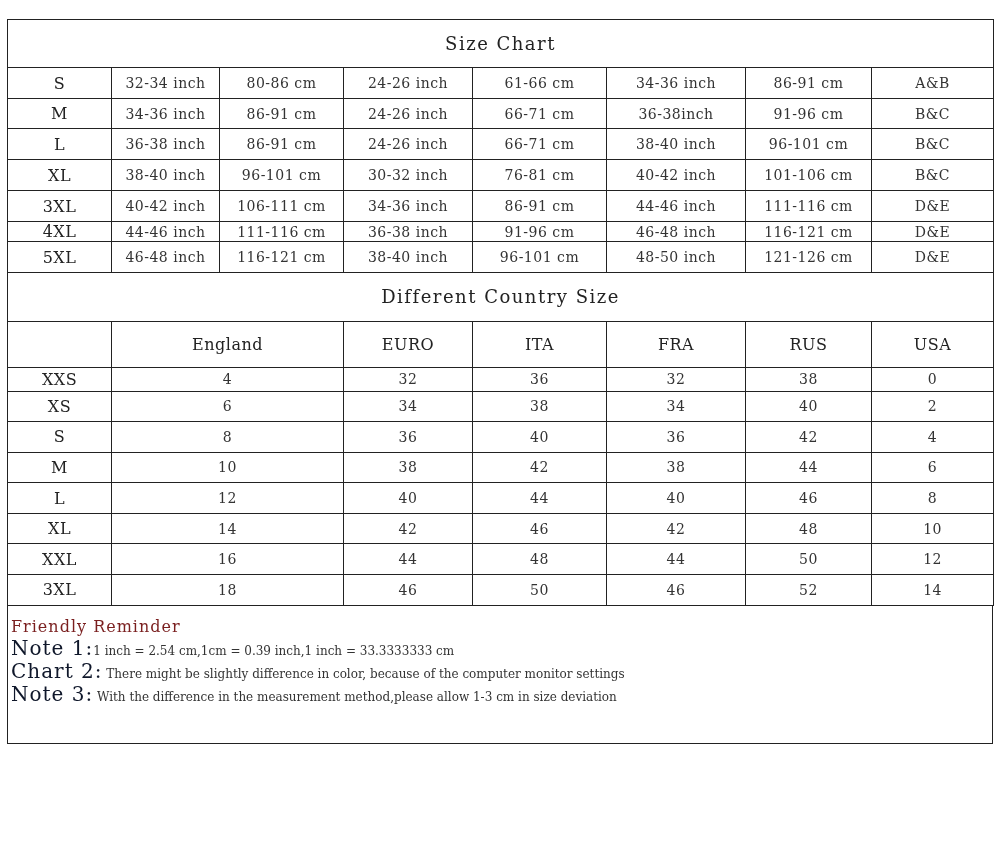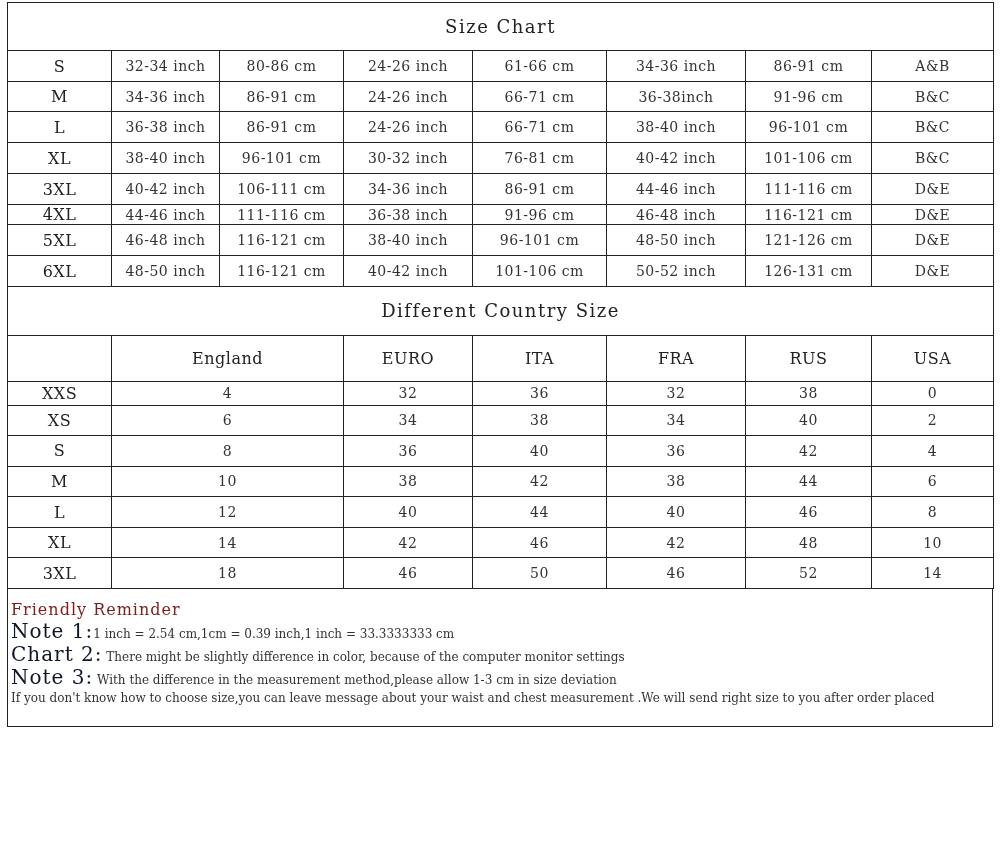--- a/index.html
+++ b/index.html
@@ -1,18 +1,18 @@
 <!DOCTYPE html>
 <html><head>
 <meta charset="utf-8">
 <style>
   html, body { margin: 0; padding: 0; background: #ffffff; }
   body { width: 1000px; height: 861px; position: relative; overflow: hidden;
          font-family: "DejaVu Serif", "Liberation Serif", serif; color: #222; }
-  .sheet { position: absolute; left: 7px; top: 2px; width: 986px; }
+  .sheet { position: absolute; left: 7px; top: 19px; width: 986px; }
   table { border-collapse: collapse; width: 986px; table-layout: fixed; }
   td { border: 1.5px solid #222; text-align: center; vertical-align: middle; padding: 0;
        font-size: 14px; letter-spacing: 0.5px; white-space: nowrap; color: #333; }
   td.title { font-size: 18px; letter-spacing: 1.5px; color: #222; }
   td.hdr { font-size: 16px; color: #222; }
   td.hdr.small { font-size: 12px; }
   td.sizecol { font-size: 16px; color: #222; }
   .notes { border: 1.5px solid #222; border-top: none; height: 138px; box-sizing: border-box;
            padding: 10px 0 0 3px; font-size: 12px; line-height: 20px; color: #333; }
   .notes .reminder { font-size: 16px; color: #7a1f1f; letter-spacing: 1px; line-height: 22px; }
@@ -101,30 +101,20 @@
           <td>D&amp;E</td>
         </tr>
         <tr style="height: 31px;">
           <td class="sizecol">5XL</td>
           <td>46-48 inch</td>
           <td>116-121 cm</td>
           <td>38-40 inch</td>
           <td>96-101 cm</td>
           <td>48-50 inch</td>
           <td>121-126 cm</td>
-          <td>D&amp;E</td>
-        </tr>
-        <tr style="height: 31px;">
-          <td class="sizecol">6XL</td>
-          <td>48-50 inch</td>
-          <td>116-121 cm</td>
-          <td>40-42 inch</td>
-          <td>101-106 cm</td>
-          <td>50-52 inch</td>
-          <td>126-131 cm</td>
           <td>D&amp;E</td>
         </tr>
       </tbody>
   </table>
 
   <table>
     <colgroup>
       <col style="width:104px">
         <col style="width:232px">
         <col style="width:129px">
@@ -196,31 +186,39 @@
         <tr style="height: 30.6px;">
           <td class="sizecol">XL</td>
           <td>14</td>
           <td>42</td>
           <td>46</td>
           <td>42</td>
           <td>48</td>
           <td>10</td>
         </tr>
         <tr style="height: 30.6px;">
+          <td class="sizecol">XXL</td>
+          <td>16</td>
+          <td>44</td>
+          <td>48</td>
+          <td>44</td>
+          <td>50</td>
+          <td>12</td>
+        </tr>
+        <tr style="height: 30.6px;">
           <td class="sizecol">3XL</td>
           <td>18</td>
           <td>46</td>
           <td>50</td>
           <td>46</td>
           <td>52</td>
           <td>14</td>
         </tr>
       </tbody>
   </table>
 
   <div class="notes">
     <div class="reminder">Friendly Reminder</div>
     <div><span class="lbl">Note 1:</span><span>1 inch = 2.54 cm,1cm = 0.39 inch,1 inch = 33.3333333 cm</span></div>
     <div><span class="lbl">Chart 2:</span><span> There might be slightly difference in color, because of the computer monitor settings</span></div>
     <div><span class="lbl">Note 3:</span><span> With the difference in the measurement method,please allow 1-3 cm in size deviation</span></div>
-    <div class="wrap">If you don't know how to choose size,you can leave message about your waist and chest measurement .We will send right size to you after order placed</div>
   </div>
 </div>
 
 </body></html>

